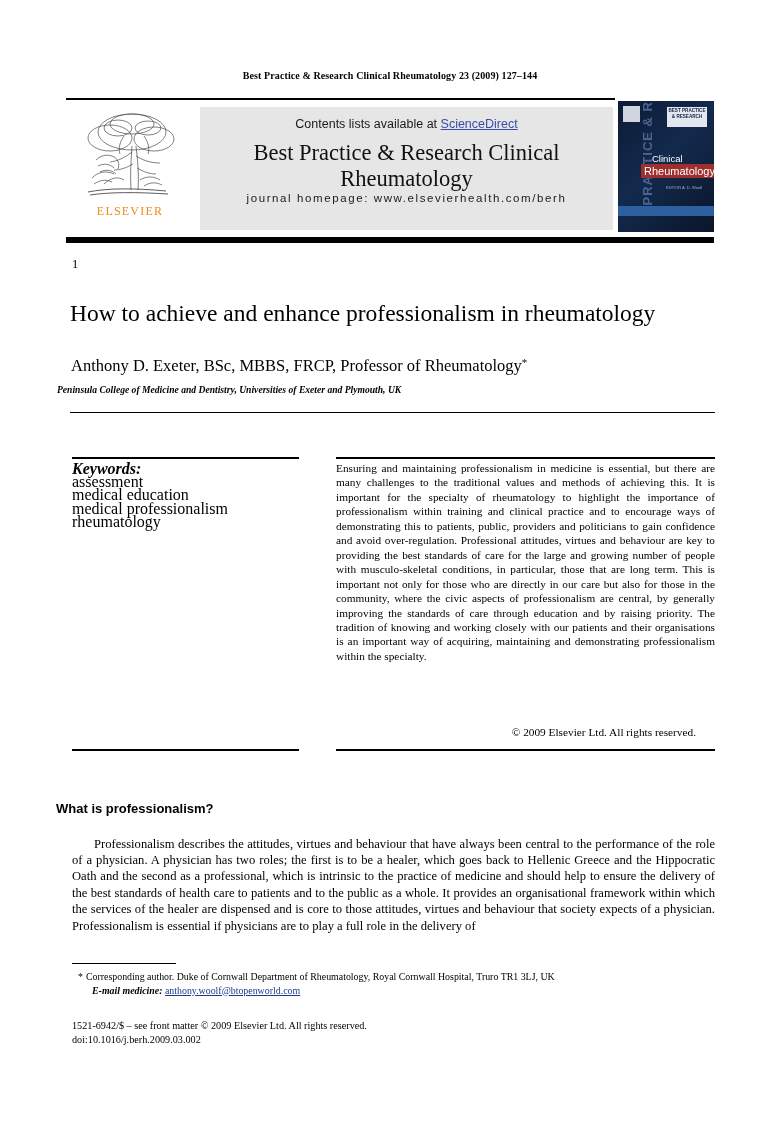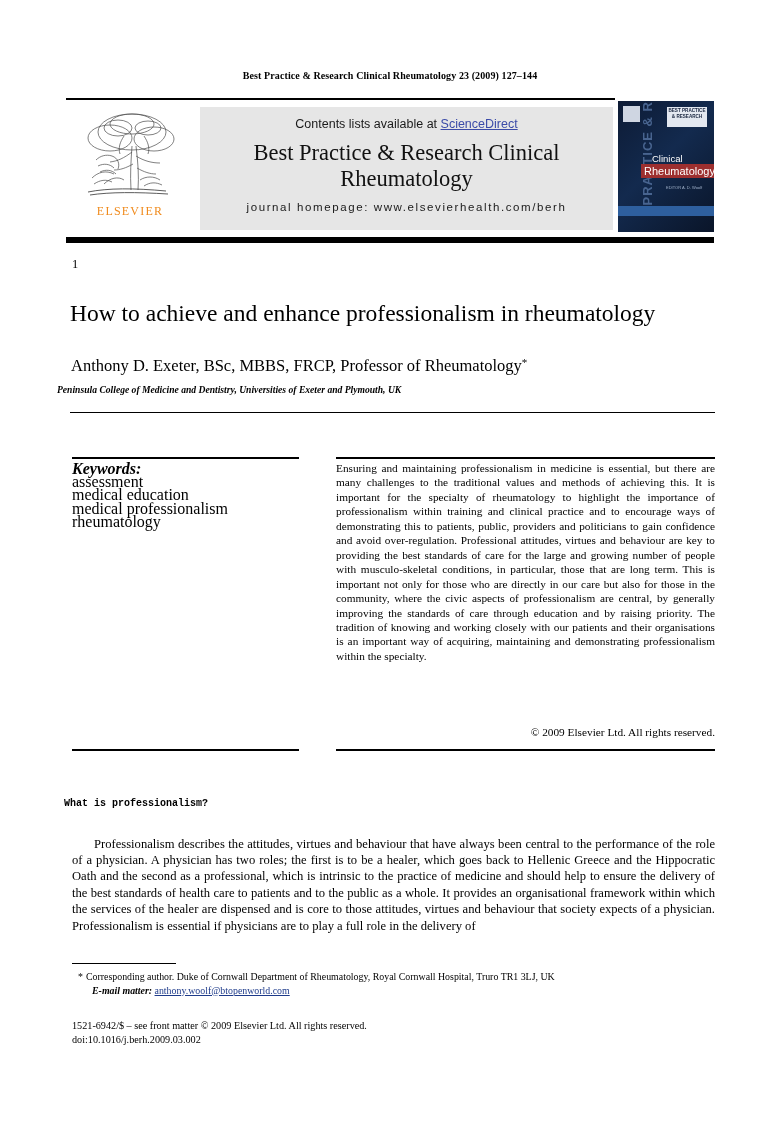--- a/index.html
+++ b/index.html
@@ -97,21 +97,21 @@
     color: #3b4ba8;
   }
   .journal-title {
     margin-top: 9px;
     font-family: "Liberation Serif", serif;
     font-size: 22.5px;
     line-height: 26px;
     color: #111;
   }
   .homepage-line {
-    margin-top: 9px;
+    margin-top: 0;
     font-family: "Liberation Sans", sans-serif;
     font-size: 11.5px;
     letter-spacing: 1.6px;
     color: #1a1a1a;
   }
 
   
   .cover {
     position: absolute;
     left: 552px; top: 3px;
@@ -273,34 +273,34 @@
     left: 336px; top: 461px;
     width: 379px;
     font-family: "Liberation Serif", serif;
     font-size: 11.3px;
     line-height: 14.45px;
     text-align: justify;
     font-weight: normal;
   }
   .abstract-copy {
     position: absolute;
-    left: 336px; top: 726px;
+    left: 317px; top: 726px;
     width: 379px;
     text-align: right;
     font-family: "Liberation Serif", serif;
     font-size: 11.3px;
   }
 
   
   .section-head {
     position: absolute;
-    left: 64px; top: 790px;
-    font-family: Liberation Mono, monospace;
-    font-weight: bold;
-    font-size: 10px;
+    left: 56px; top: 790px;
+    font-family: Liberation Sans, sans-serif;
+    font-weight: bold;
+    font-size: 13px;
   }
   .body-par {
     position: absolute;
     left: 72px; top: 823px;
     width: 643px;
     font-family: "Liberation Serif", serif;
     font-size: 12.6px;
     line-height: 16.4px;
     text-align: justify;
     text-indent: 22px;
@@ -432,21 +432,21 @@
 
   <h2 class="section-head">What is professionalism?</h2>
   <p class="body-par">Professionalism describes the attitudes, virtues and behaviour that have always been central to the performance of the role of a physician. A physician has two roles; the first is to be a healer, which goes back to Hellenic Greece and the Hippocratic Oath and the second as a professional, which is intrinsic to the practice of medicine and should help to ensure the delivery of the best standards of health care to patients and to the public as a whole. It provides an organisational framework within which the services of the healer are dispensed and is core to those attitudes, virtues and behaviour that society expects of a physician. Professionalism is essential if physicians are to play a full role in the delivery of</p>
 
   <div class="foot-rule"></div>
   <div class="footnote">
     <div>
       <span class="star-mark">*</span><span>Corresponding author. Duke of Cornwall Department of Rheumatology, Royal Cornwall Hospital, Truro TR1 3LJ, UK</span>
     </div>
     <div class="email-line">
-      <span class="email-label">E-mail matter:</span>
+      <span class="email-label">E-mail medicine:</span>
       <a class="email-addr" href="#">anthony.woolf@btopenworld.com</a>
     </div>
   </div>
   <div class="issn-block">
     <div>1521-6942/$ – see front matter © 2009 Elsevier Ltd. All rights reserved.</div>
     <div>doi:10.1016/j.berh.2009.03.002</div>
   </div>
 
 </div>
 

